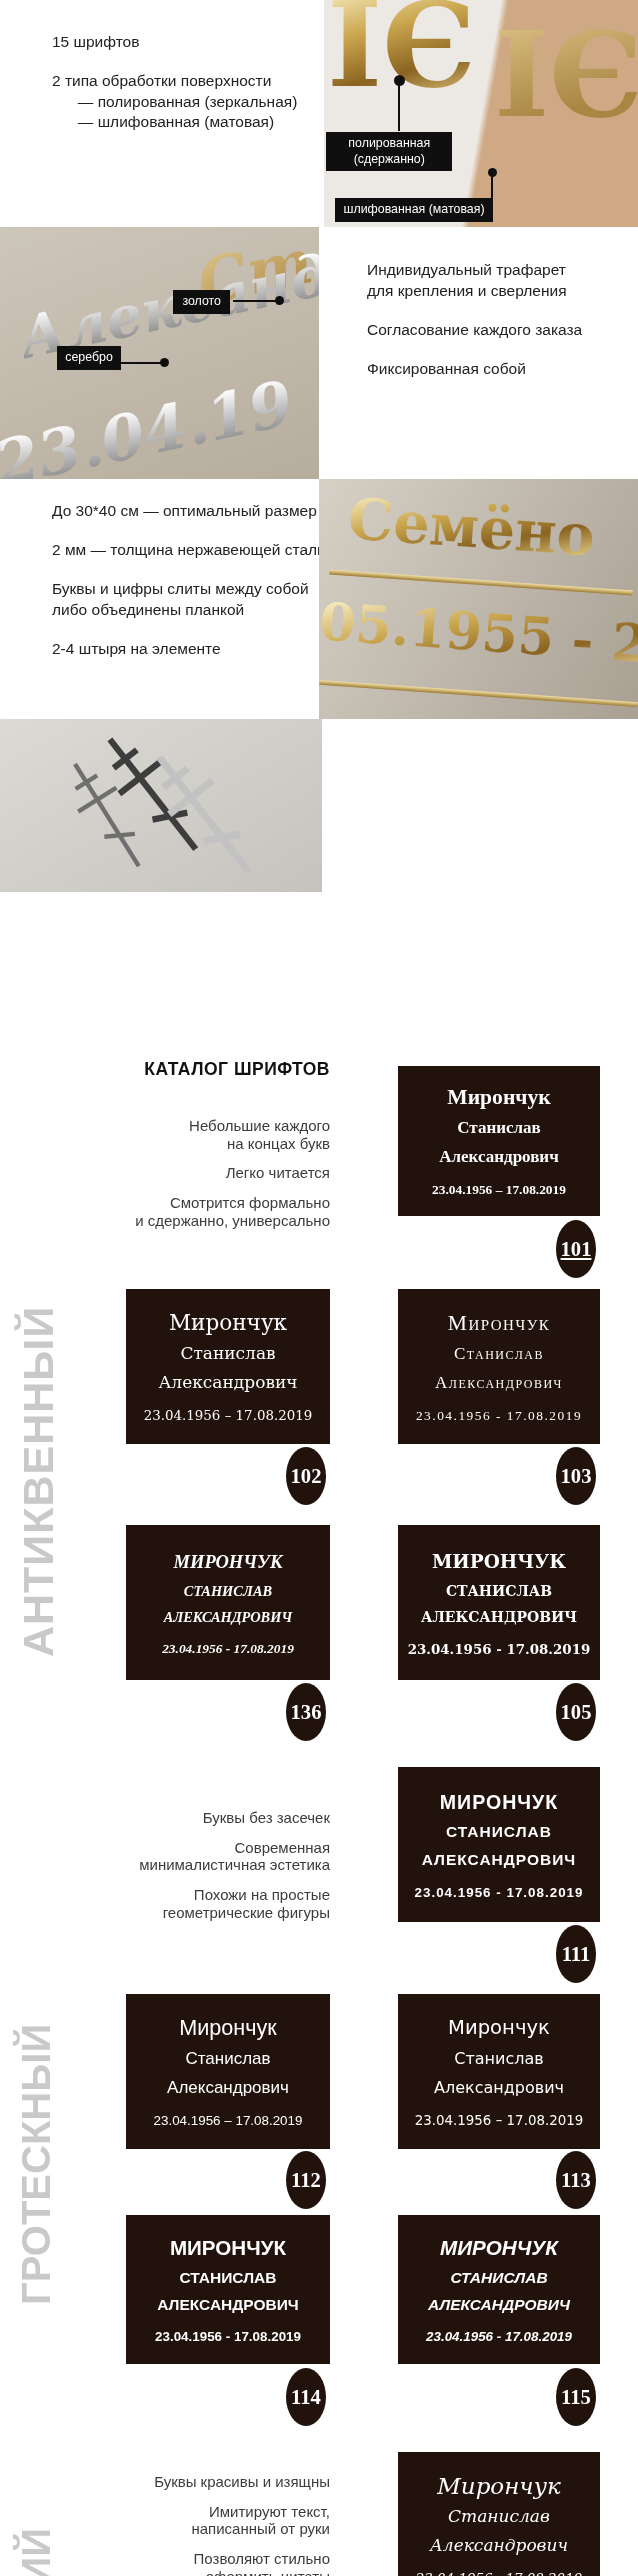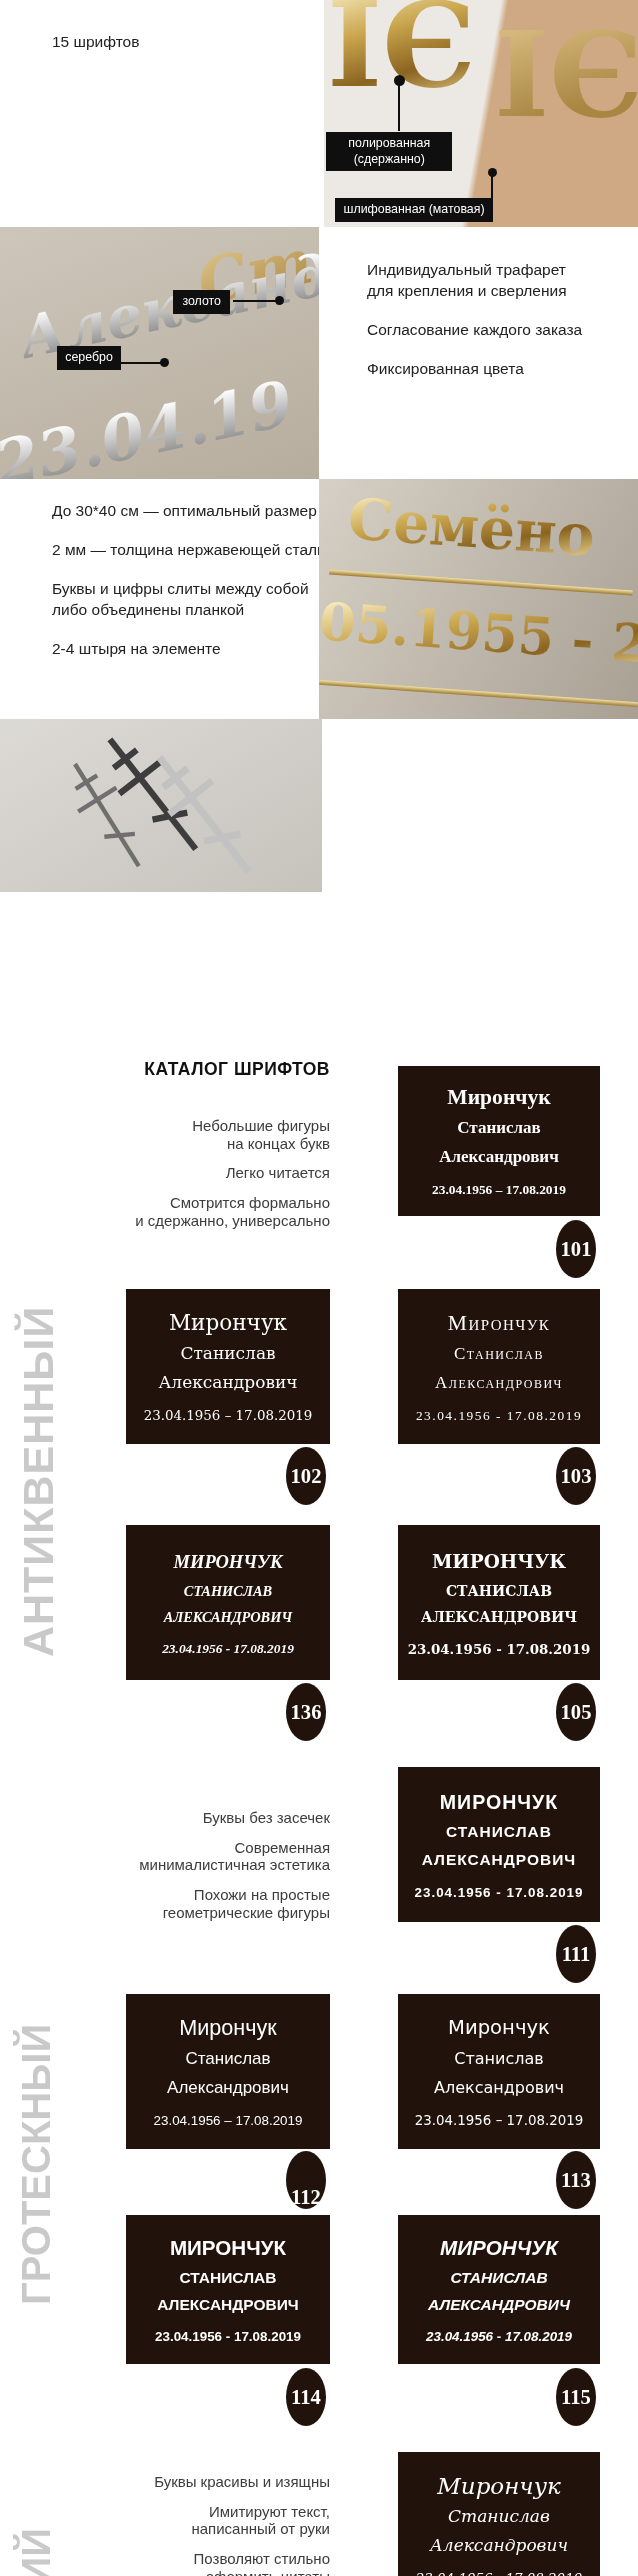--- a/index.html
+++ b/index.html
@@ -68,20 +68,23 @@
         font-weight:700;color:#c9c9c9;text-align:center;white-space:nowrap;
         font-family:"Liberation Sans",sans-serif;}
 </style>
 </head>
 <body>
 
 <div class="page">
 
   <div class="abs intro" style="left:52px;top:32px;width:278px;">
     <p>15 шрифтов</p>
+    <p>2 типа обработки поверхности
+      — полированная (зеркальная)
+      — шлифованная (матовая)</p>
   </div>
 
   <div class="photo" style="left:324px;top:0;width:315px;height:227px;
        background:linear-gradient(100deg,#ece9e4 0 50%,#cfa984 52%);">
     <span class="abs goldtxt" style="left:3.1px;top:-25px;font-size:118px;">ІЄ</span>
     <span class="abs mattetxt" style="left:170px;top:5.2px;font-size:118px;">ІЄ</span>
     <div class="dot" style="left:70px;top:75px;width:11.3px;height:11.3px;"></div>
     <div class="cline" style="left:74px;top:82px;width:2.1px;height:49px;"></div>
     <div class="chip" style="left:2.1px;top:132px;width:110px;">полированная
 (сдержанно)</div>
@@ -100,21 +103,21 @@
     <div class="dot" style="left:275px;top:69px;"></div>
     <div class="chip" style="left:57px;top:119px;min-width:45px;">серебро</div>
     <div class="cline" style="left:120px;top:135px;width:43px;height:2.1px;"></div>
     <div class="dot" style="left:160px;top:131px;"></div>
   </div>
 
   <div class="abs intro" style="left:367px;top:260px;width:268px;">
     <p>Индивидуальный трафарет
 для крепления и сверления</p>
     <p>Согласование каждого заказа</p>
-    <p>Фиксированная цвета</p>
+    <p>Фиксированная собой</p>
   </div>
 
   <div class="abs intro" style="left:52px;top:501px;width:289px;">
     <p>До 30*40 см — оптимальный размер</p>
     <p>2 мм — толщина нержавеющей стали</p>
     <p>Буквы и цифры слиты между собой
 либо объединены планкой</p>
     <p>2-4 штыря на элементе</p>
   </div>
 
@@ -145,38 +148,38 @@
         </g>
       <g transform="translate(400,190) rotate(-38) scale(1.15)" stroke="#c2c2c2" stroke-width="12" fill="none">
           <use href="#xbar"></use>
         </g>
     </svg>
   </div>
 
   <div class="cat-heading">КАТАЛОГ ШРИФТОВ</div>
 
   <div class="desc" style="top:1117px;">
-    <p>Небольшие фигуры
+    <p>Небольшие каждого
 на концах букв</p>
     <p>Легко читается</p>
     <p>Смотрится формально
 и сдержанно, универсально</p>
   </div>
 
   <div class="vlabel" style="top:1231px;height:500px;font-size:43px;letter-spacing:1px;">АНТИКВЕННЫЙ</div>
   <div class="vlabel" style="top:1953px;height:422px;font-size:40px;">ГРОТЕСКНЫЙ</div>
   <div class="vlabel" style="top:2401px;height:696px;font-size:40px;">КАЛЛИГРАФИЧЕСКИЙ</div>
 
   <div class="card f101" style="left:398px;top:1066px;width:202px;height:150px;">
     <div class="ln surname">Мирончук</div>
     <div class="ln given">Станислав</div>
     <div class="ln given">Александрович</div>
     <div class="ln dates">23.04.1956 – 17.08.2019</div>
   </div>
-  <div class="nume" style="left:556px;top:1220px;">
+  <div class="nume" style="left:556px;top:1220px;text-decoration:underline;">
       <span>101</span>
     </div>
 
   <div class="card f102" style="left:126px;top:1289px;width:204px;height:155px;">
     <div class="ln surname">Мирончук</div>
     <div class="ln given">Станислав</div>
     <div class="ln given">Александрович</div>
     <div class="ln dates">23.04.1956 – 17.08.2019</div>
   </div>
   <div class="nume" style="left:286px;top:1447px;">
@@ -230,21 +233,21 @@
   <div class="nume" style="left:556px;top:1925px;">
       <span>111</span>
     </div>
 
   <div class="card f112" style="left:126px;top:1994px;width:204px;height:155px;">
     <div class="ln surname">Мирончук</div>
     <div class="ln given">Станислав</div>
     <div class="ln given">Александрович</div>
     <div class="ln dates">23.04.1956 – 17.08.2019</div>
   </div>
-  <div class="nume" style="left:286px;top:2151px;align-items:flex-end;">
+  <div class="nume" style="left:286px;top:2151px;">
       <span>112</span>
     </div>
 
   <div class="card f113" style="left:398px;top:1994px;width:202px;height:155px;">
     <div class="ln surname">Мирончук</div>
     <div class="ln given">Станислав</div>
     <div class="ln given">Александрович</div>
     <div class="ln dates">23.04.1956 – 17.08.2019</div>
   </div>
   <div class="nume" style="left:556px;top:2151px;">

